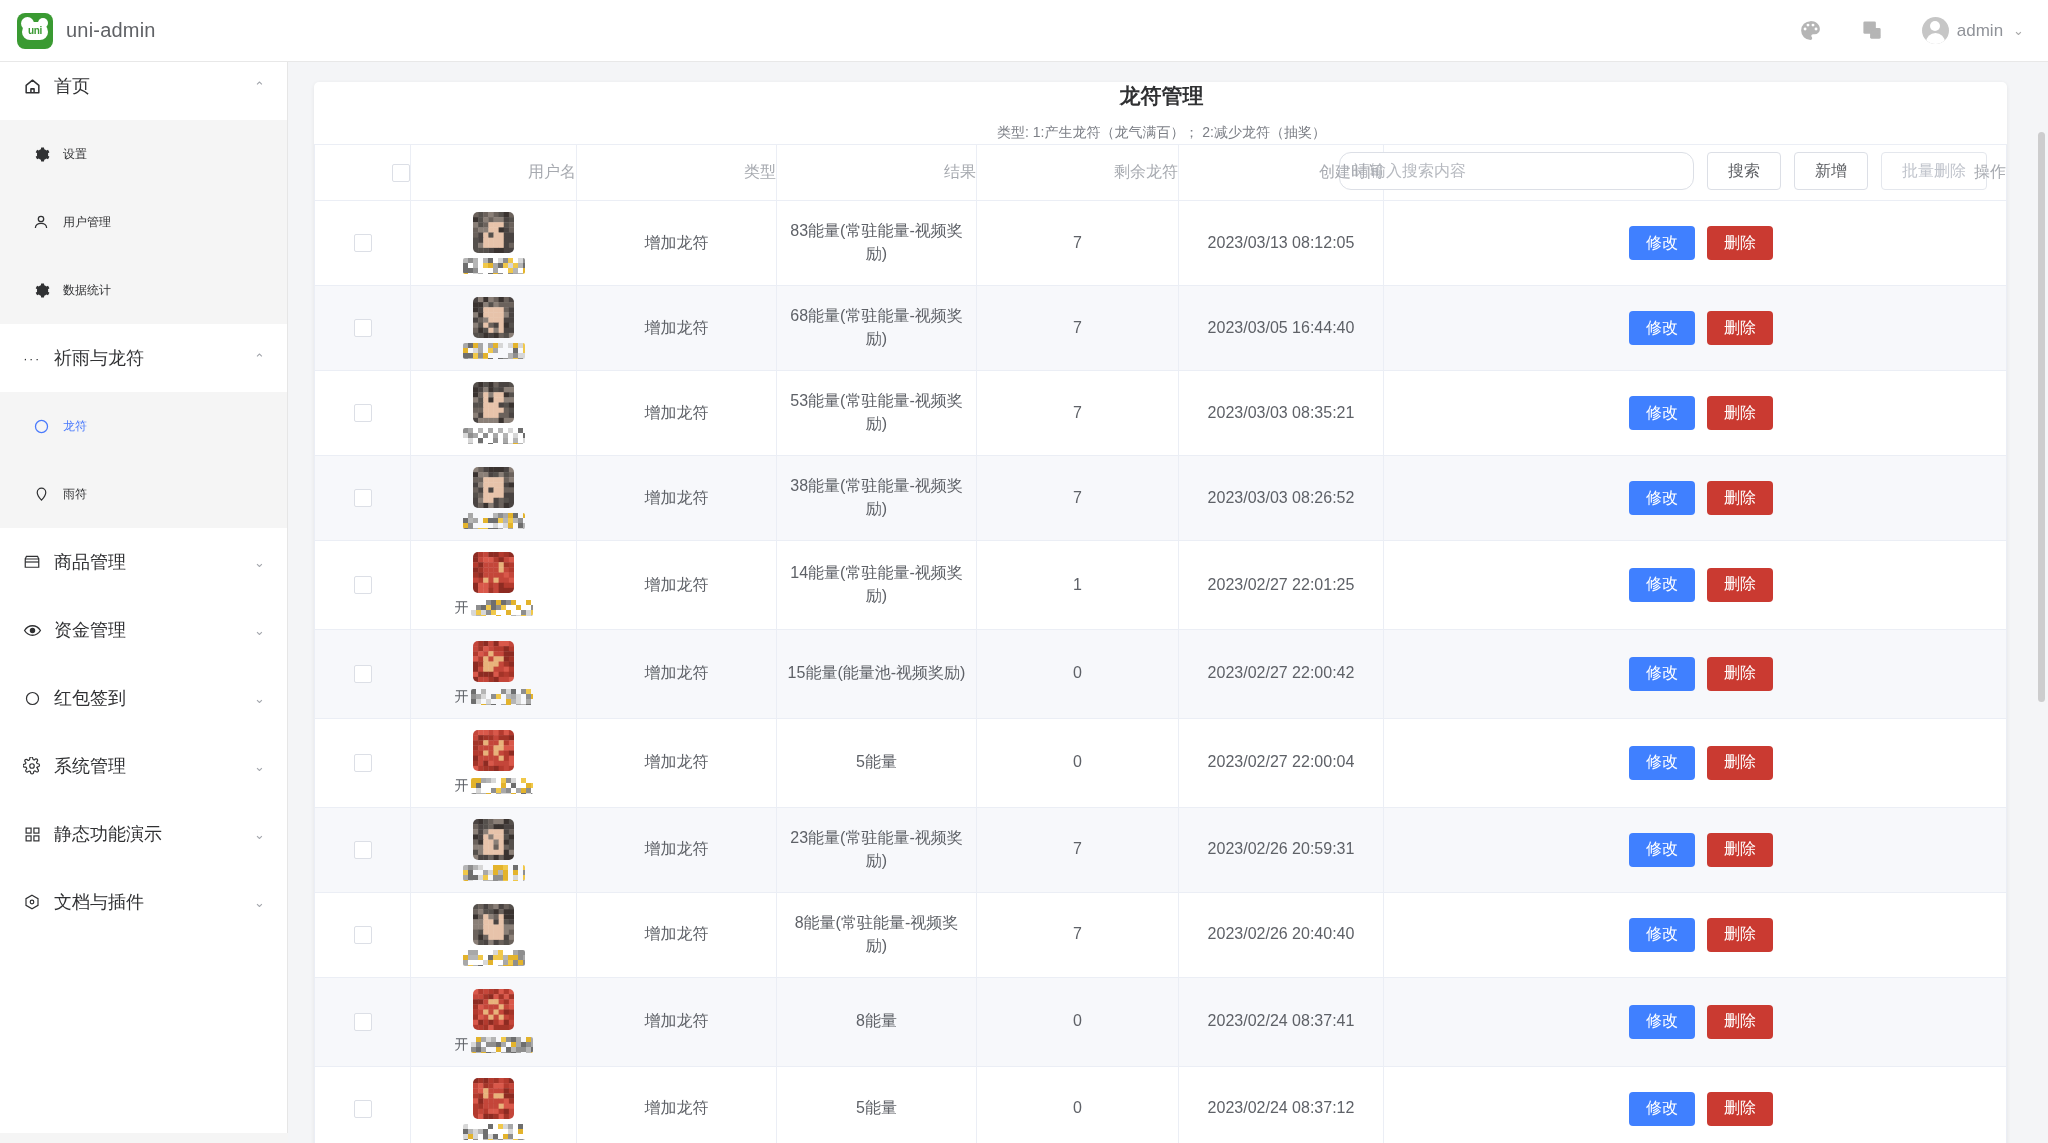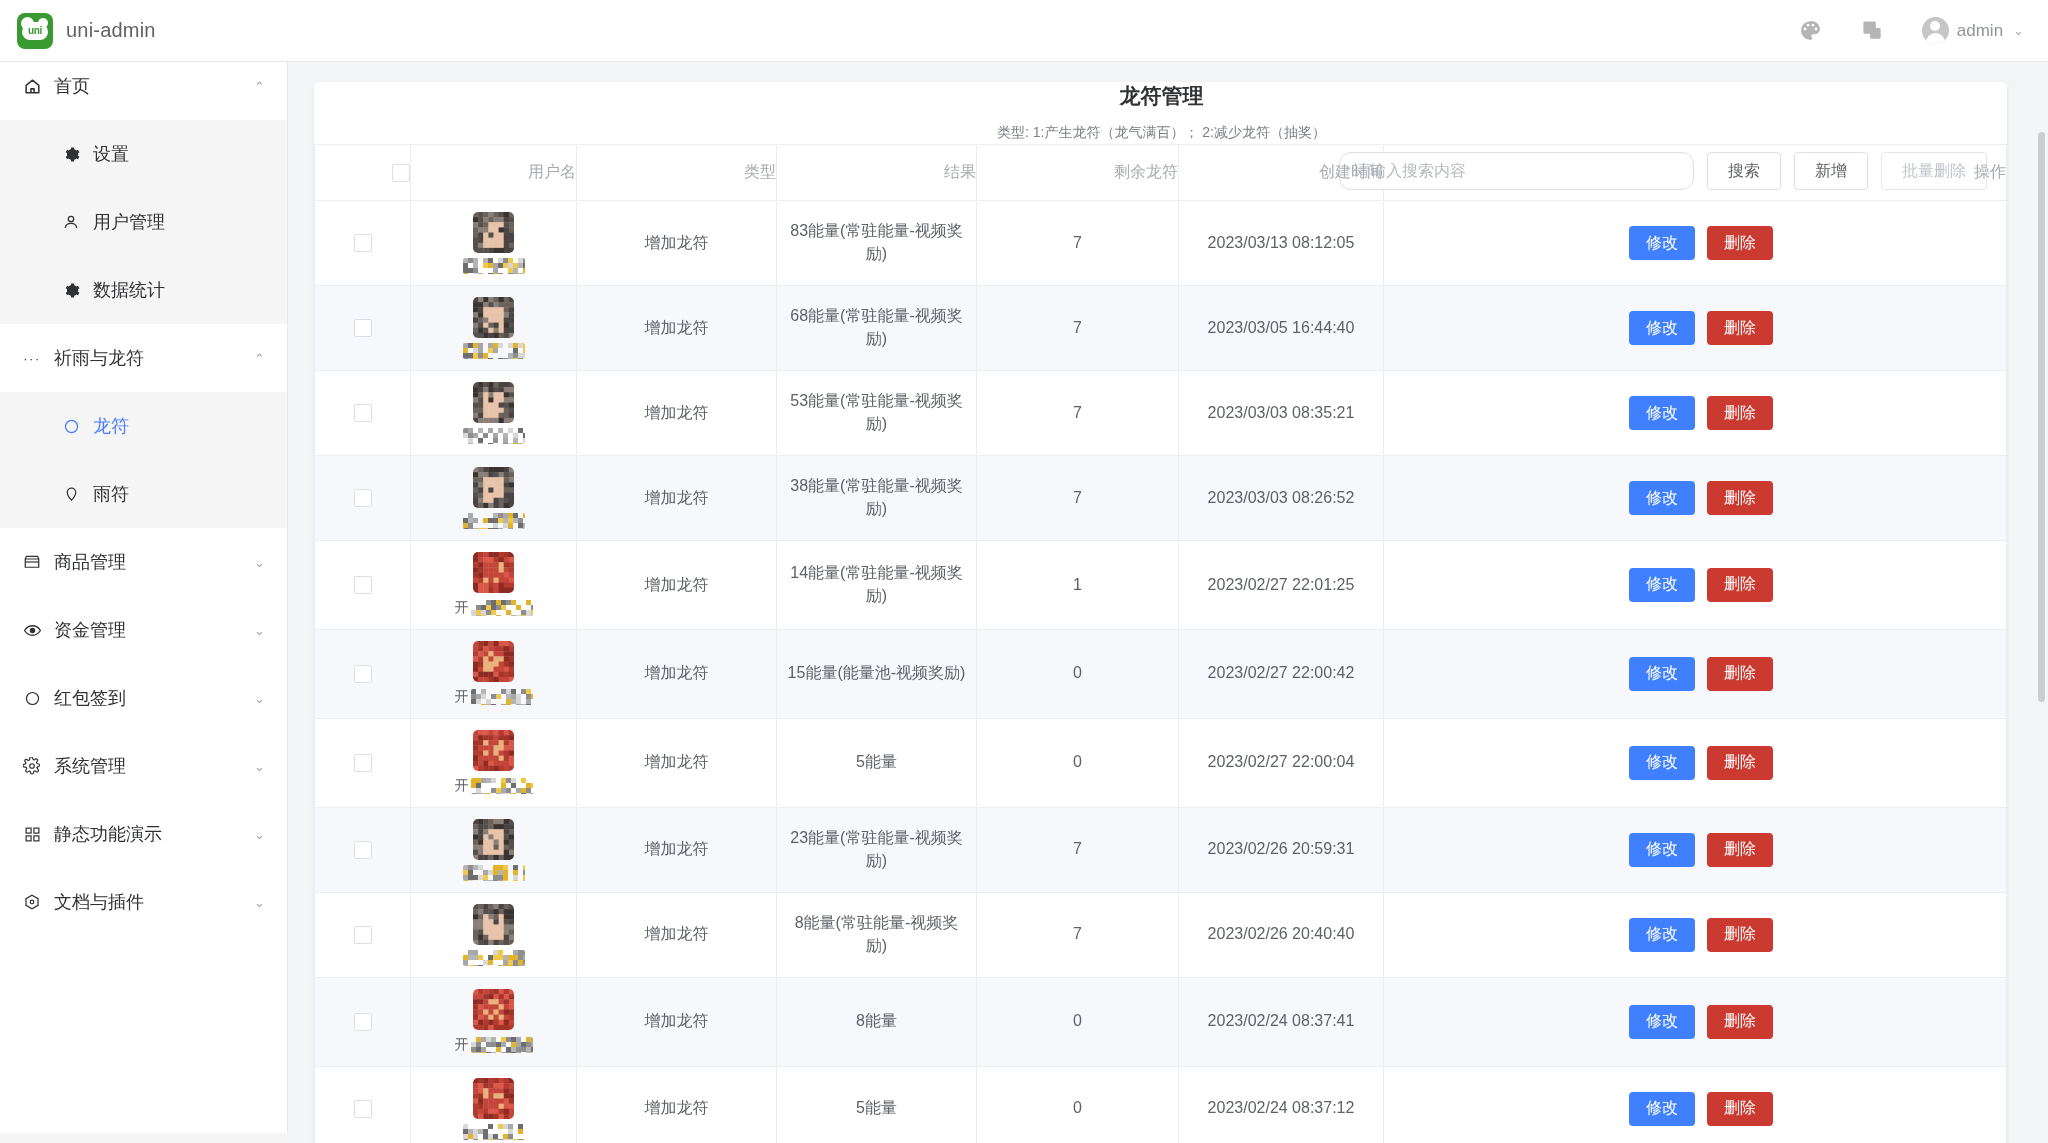--- a/index.html
+++ b/index.html
@@ -67,21 +67,21 @@
     font-size: 18px; color: #303133; cursor: pointer; position: relative;
   }
   .menu-item .mi-icon {
     width: 22px; display: flex; align-items: center; justify-content: center;
     margin-right: 11px; color: #303133;
   }
   .menu-item .arrow {
     position: absolute; right: 22px; color: #a4a7ad; font-size: 13px; line-height: 1;
   }
   .submenu { background: #f5f5f5; }
-  .submenu .menu-item { padding-left: 60px; font-size: 18px; }
+  .submenu .menu-item { padding-left: 30px; font-size: 12px; }
   .menu-item.active { color: #4a7afc; }
   .menu-item.active .mi-icon { color: #4a7afc; }
   .dots { letter-spacing: 1.5px; color: #a9acb2; font-size: 13px; }
 
   
   .main {
     position: absolute; top: 62px; left: 288px; width: 1760px; height: 1081px;
     background: #f4f5f7; overflow: hidden;
   }
   .card {

